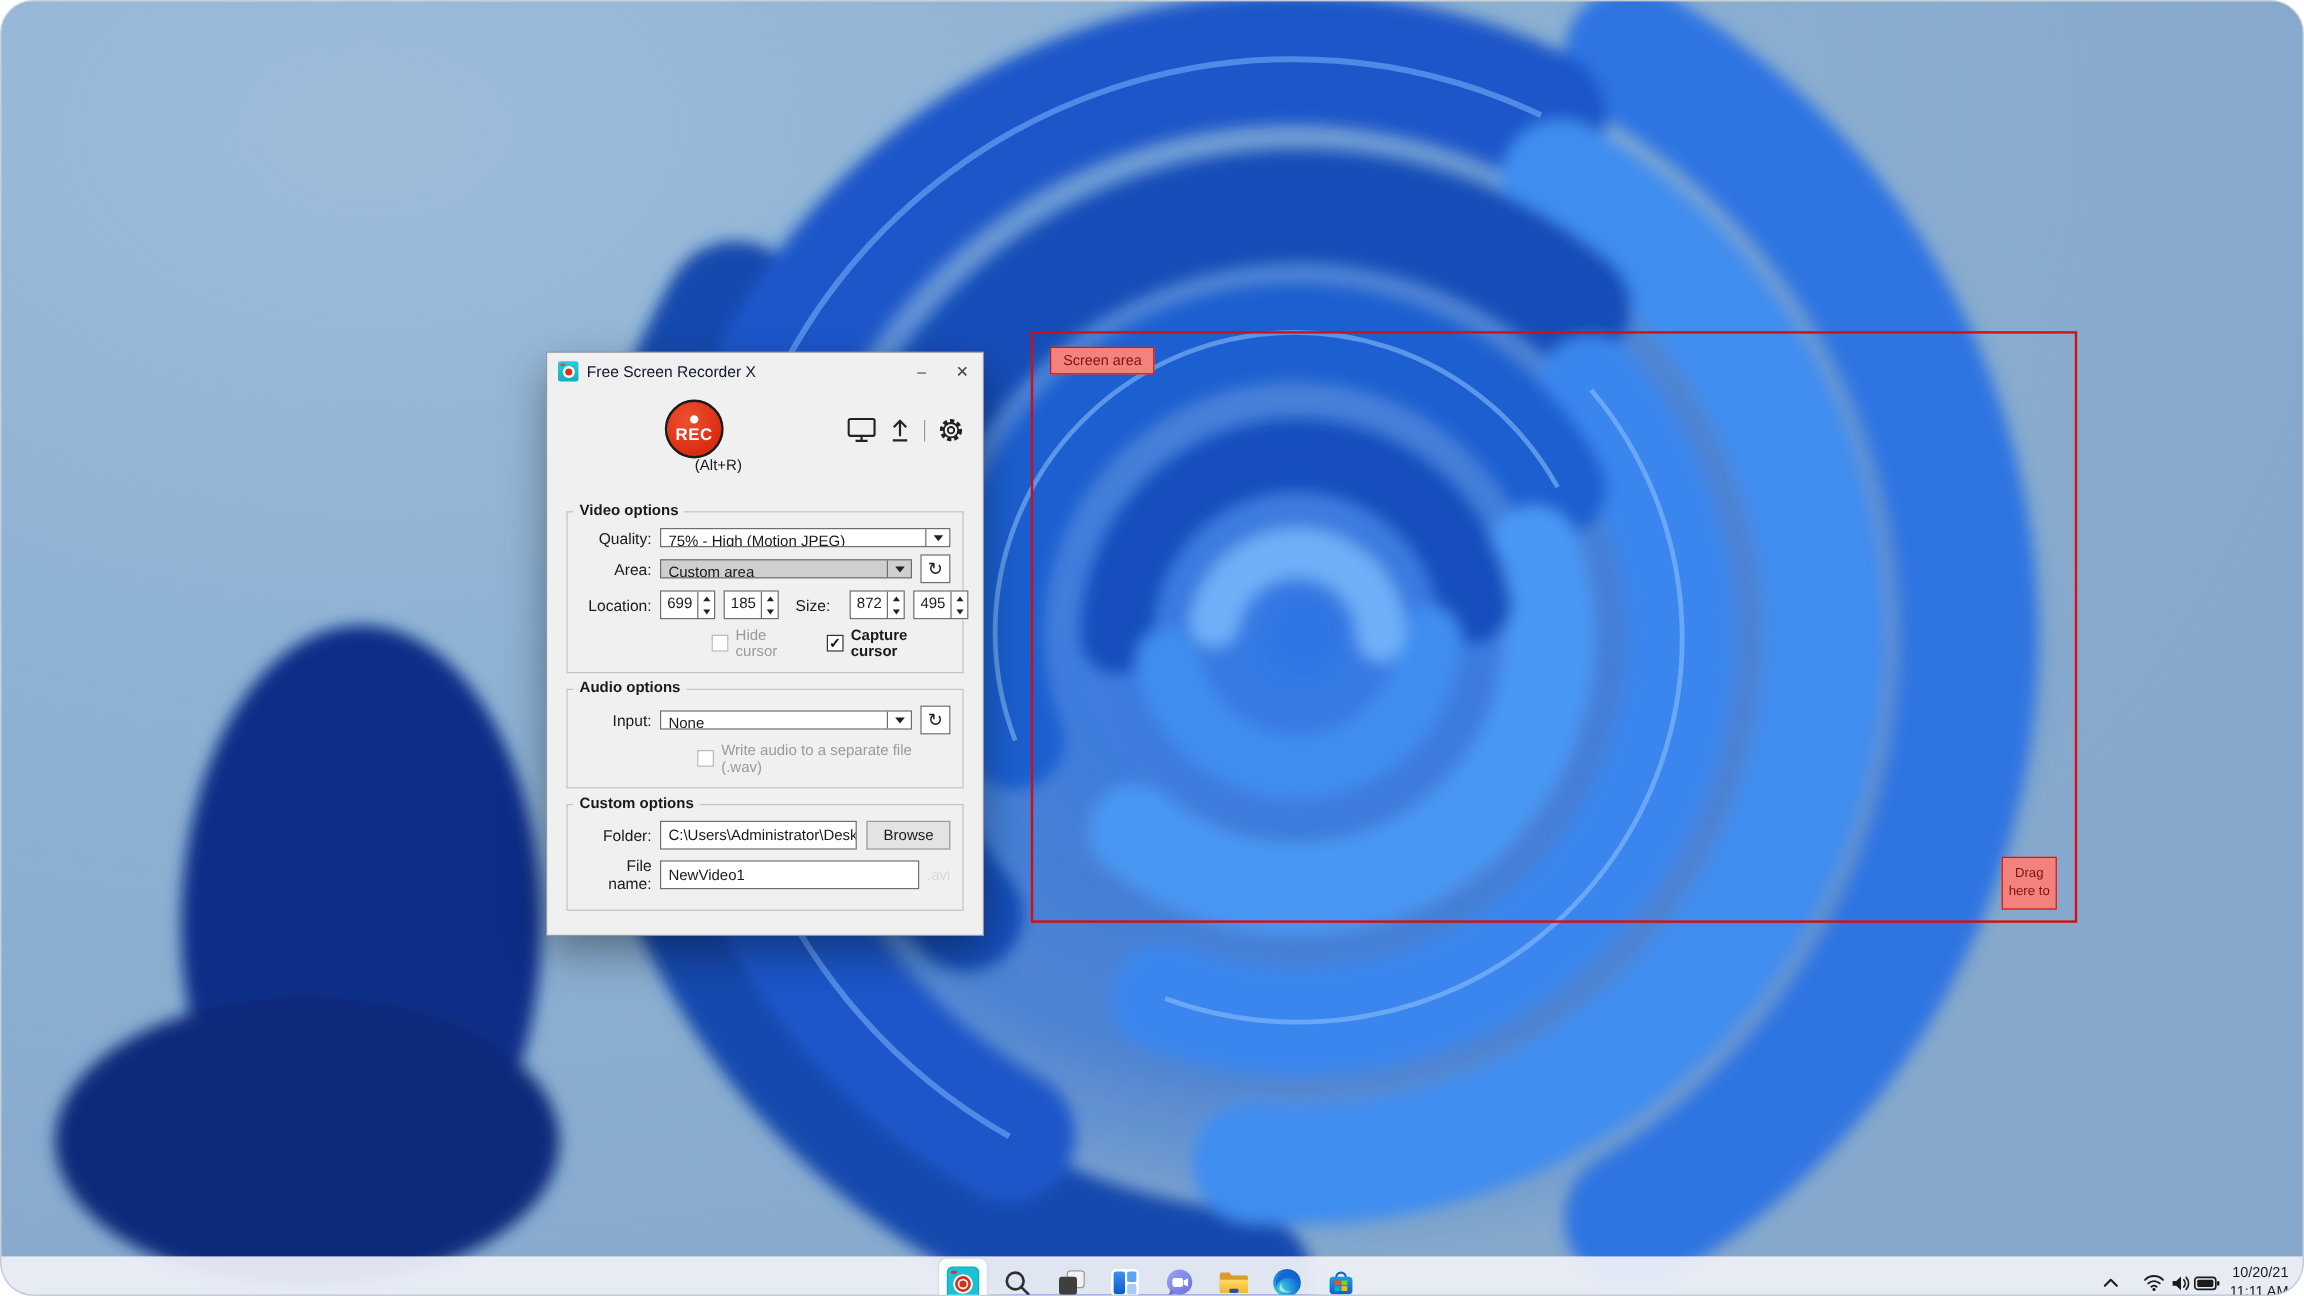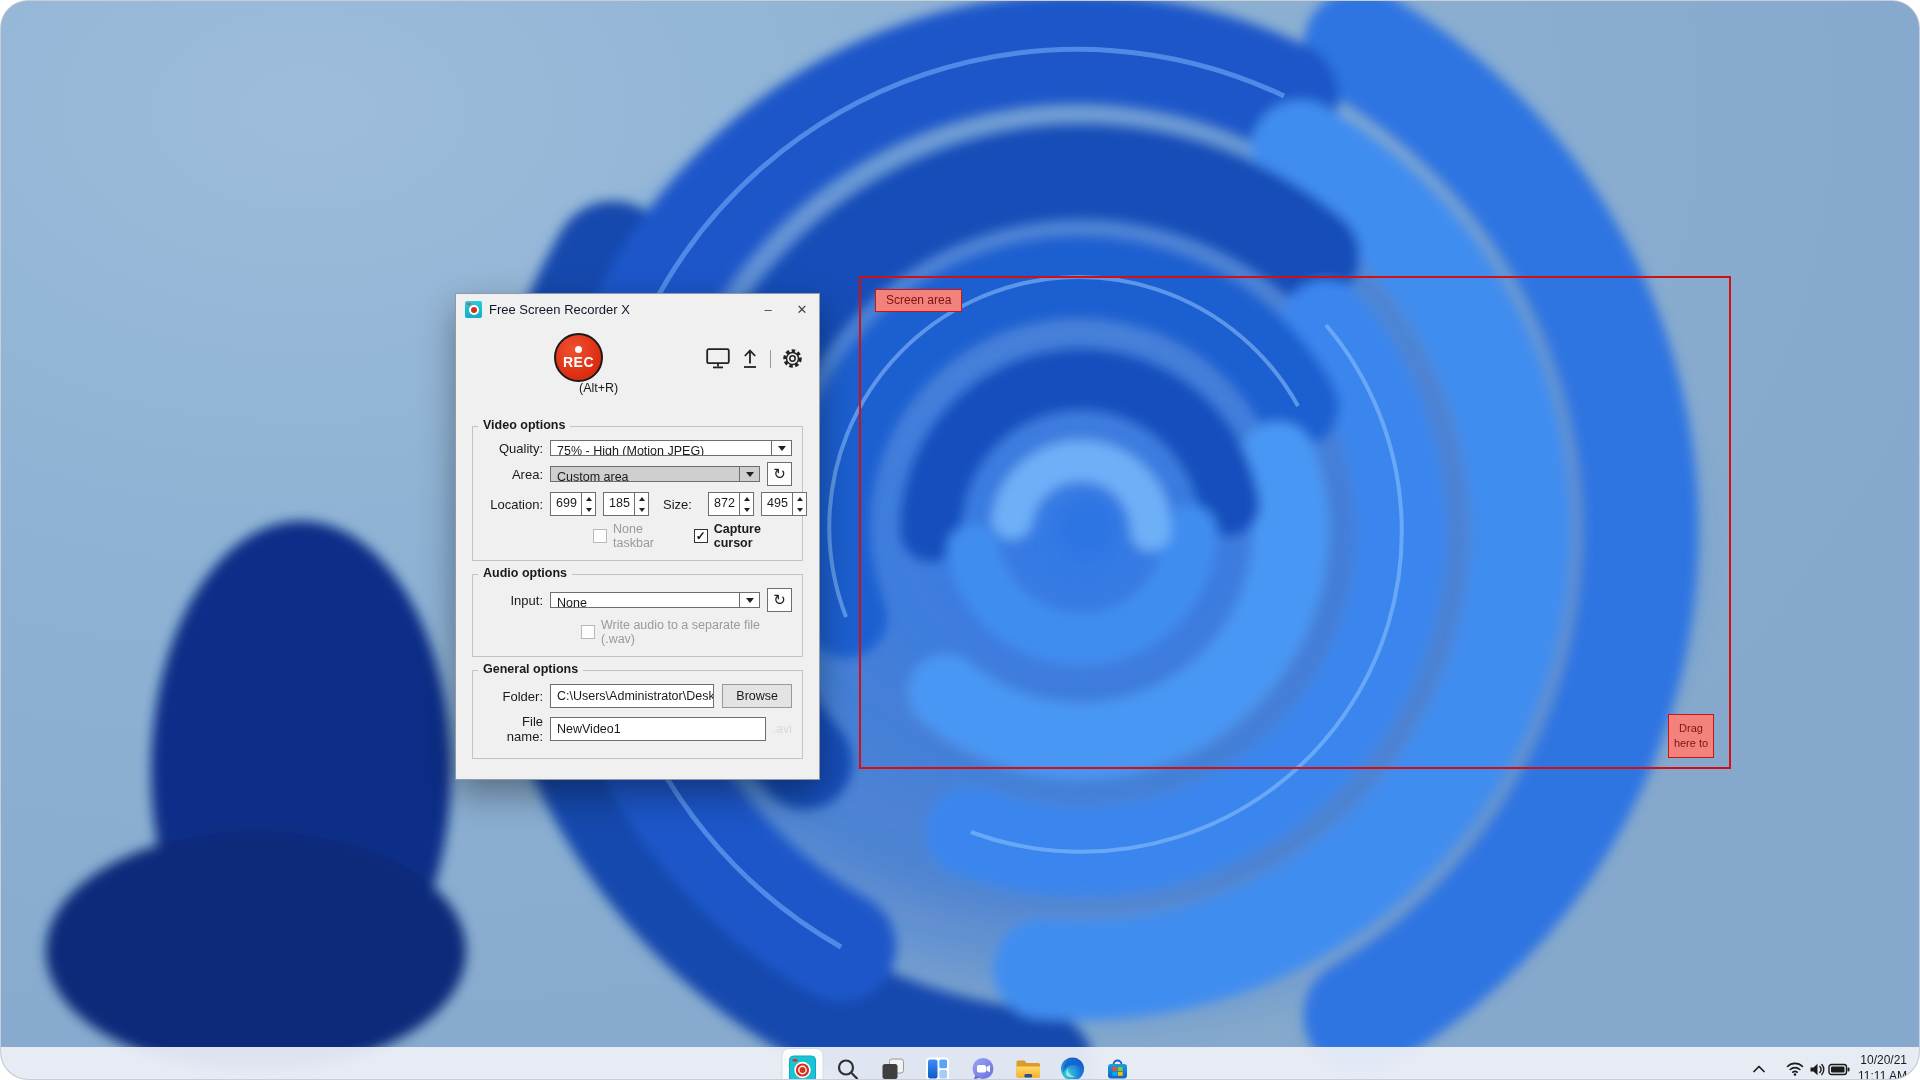--- a/index.html
+++ b/index.html
@@ -270,21 +270,21 @@
                   <b class="tri-up-s"></b>
                 </i>
                 <i>
                   <b class="tri-dn-s"></b>
                 </i>
               </span>
           </span>
         </div>
         <div class="cb-row">
           <span class="cb off"></span>
-          <span class="cb-lab dim">None taskbar</span>
+          <span class="cb-lab dim">Hide cursor</span>
           <span class="cb-gap"></span>
           <span class="cb">✓</span>
           <span class="cb-lab strong">Capture cursor</span>
         </div>
       </div>
 
       <div class="groupbox">
         <span class="grouplab">Audio options</span>
         <div class="row">
           <span class="lab">Input:</span>
@@ -296,21 +296,21 @@
           </div>
           <span class="sq-btn">↻</span>
         </div>
         <div class="cb-row" style="margin-left:98px;">
           <span class="cb off"></span>
           <span class="cb-lab dim">Write audio to a separate file (.wav)</span>
         </div>
       </div>
 
       <div class="groupbox">
-        <span class="grouplab">General options</span>
+        <span class="grouplab">Custom options</span>
         <div class="row">
           <span class="lab">Folder:</span>
           <span class="field">C:\Users\Administrator\Desktop</span>
           <span class="btn">Browse</span>
         </div>
         <div class="row">
           <span class="lab">File name:</span>
           <span class="field">NewVideo1</span>
           <span class="ext-hint">.avi</span>
         </div>

